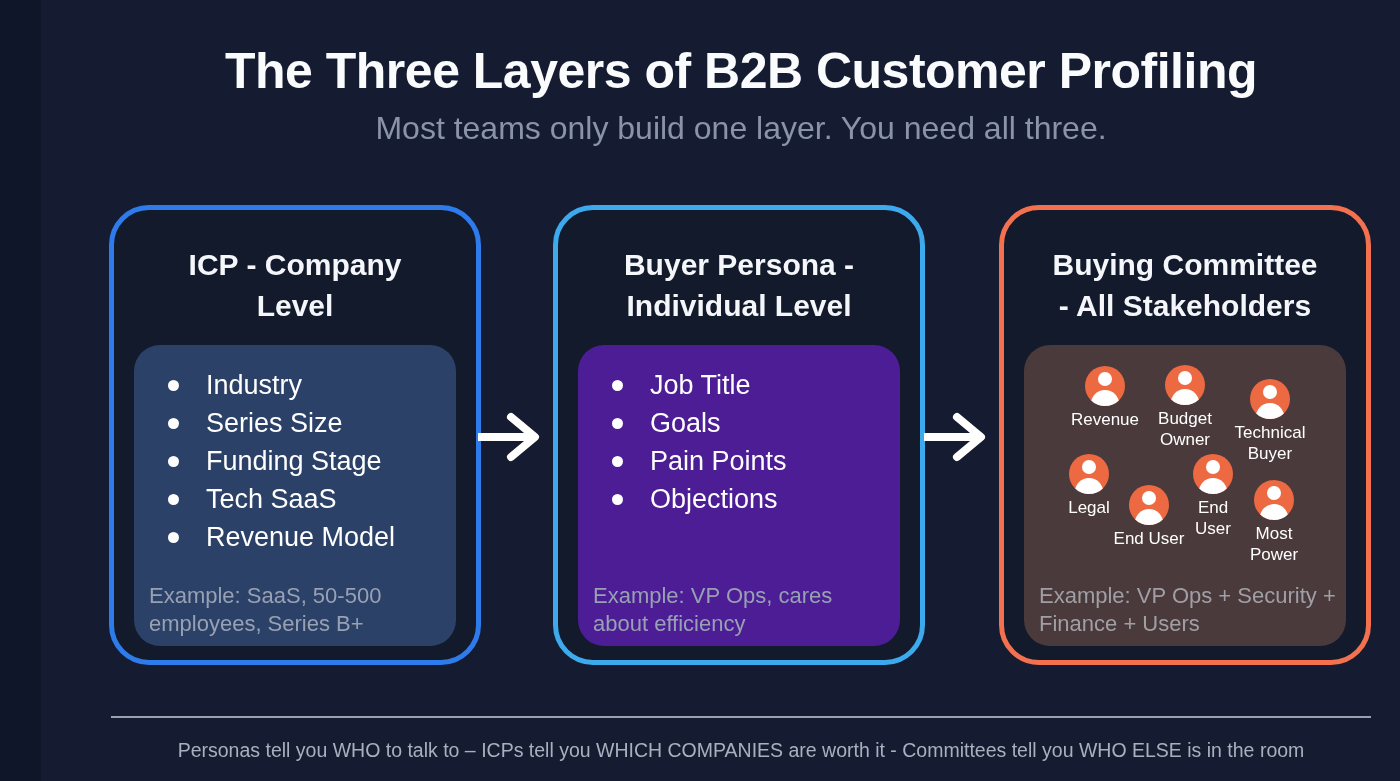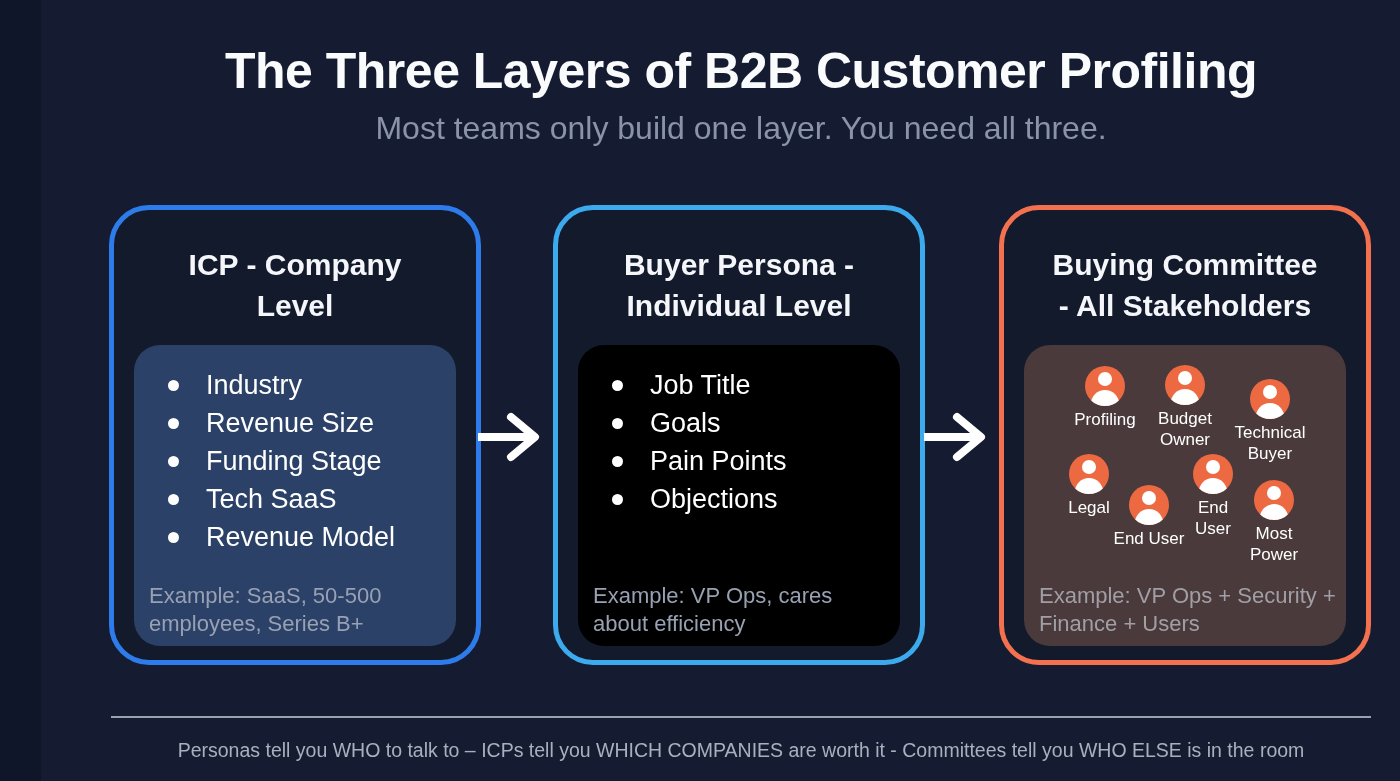--- a/index.html
+++ b/index.html
@@ -26,21 +26,21 @@
   .card-committee{left:958px;border-color:#f3714e;}
   .card-title{
     margin:34px 8px 0;text-align:center;color:#f4f6fa;
     font-size:30px;line-height:41px;font-weight:700;
   }
   .panel{
     position:absolute;left:20px;right:20px;top:135px;bottom:14px;
     border-radius:26px;
   }
   .panel-icp{background:#2b4168;}
-  .panel-persona{background:#000000;}
+  .panel-persona{background:#4c1d95;}
   .panel-committee{background:#4a3a3b;}
   .bullets{list-style:none;margin:0;padding:21px 8px 0 34px;}
   .bullets li{display:flex;align-items:center;height:38px;}
   .dot{width:11px;height:11px;border-radius:50%;background:#ffffff;margin-right:27px;flex:none;}
   .bullet-text{color:#ffffff;font-size:27px;font-weight:400;}
   .example{
     position:absolute;left:15px;right:10px;bottom:8px;margin:0;
     color:#98a1b3;font-size:22px;line-height:28px;font-weight:400;
   }
   .example-committee{color:#a19fa6;}
@@ -91,21 +91,21 @@
       <span>Level</span>
     </h2>
     <div class="panel panel-icp">
       <ul class="bullets">
         <li>
             <span class="dot"></span>
             <span class="bullet-text">Industry</span>
           </li>
         <li>
             <span class="dot"></span>
-            <span class="bullet-text">Revenue Size</span>
+            <span class="bullet-text">Series Size</span>
           </li>
         <li>
             <span class="dot"></span>
             <span class="bullet-text">Funding Stage</span>
           </li>
         <li>
             <span class="dot"></span>
             <span class="bullet-text">Tech SaaS</span>
           </li>
         <li>
@@ -164,21 +164,21 @@
       <span>Buying Committee</span><br>
       <span>- All Stakeholders</span>
     </h2>
     <div class="panel panel-committee">
 
       <div class="stakeholder s0">
         <div class="avatar">
             <div class="head"></div>
             <div class="torso"></div>
           </div>
-        <div class="stakeholder-label">Profiling</div>
+        <div class="stakeholder-label">Revenue</div>
       </div>
       <div class="stakeholder s1">
         <div class="avatar">
             <div class="head"></div>
             <div class="torso"></div>
           </div>
         <div class="stakeholder-label">Budget Owner</div>
       </div>
       <div class="stakeholder s2">
         <div class="avatar">

